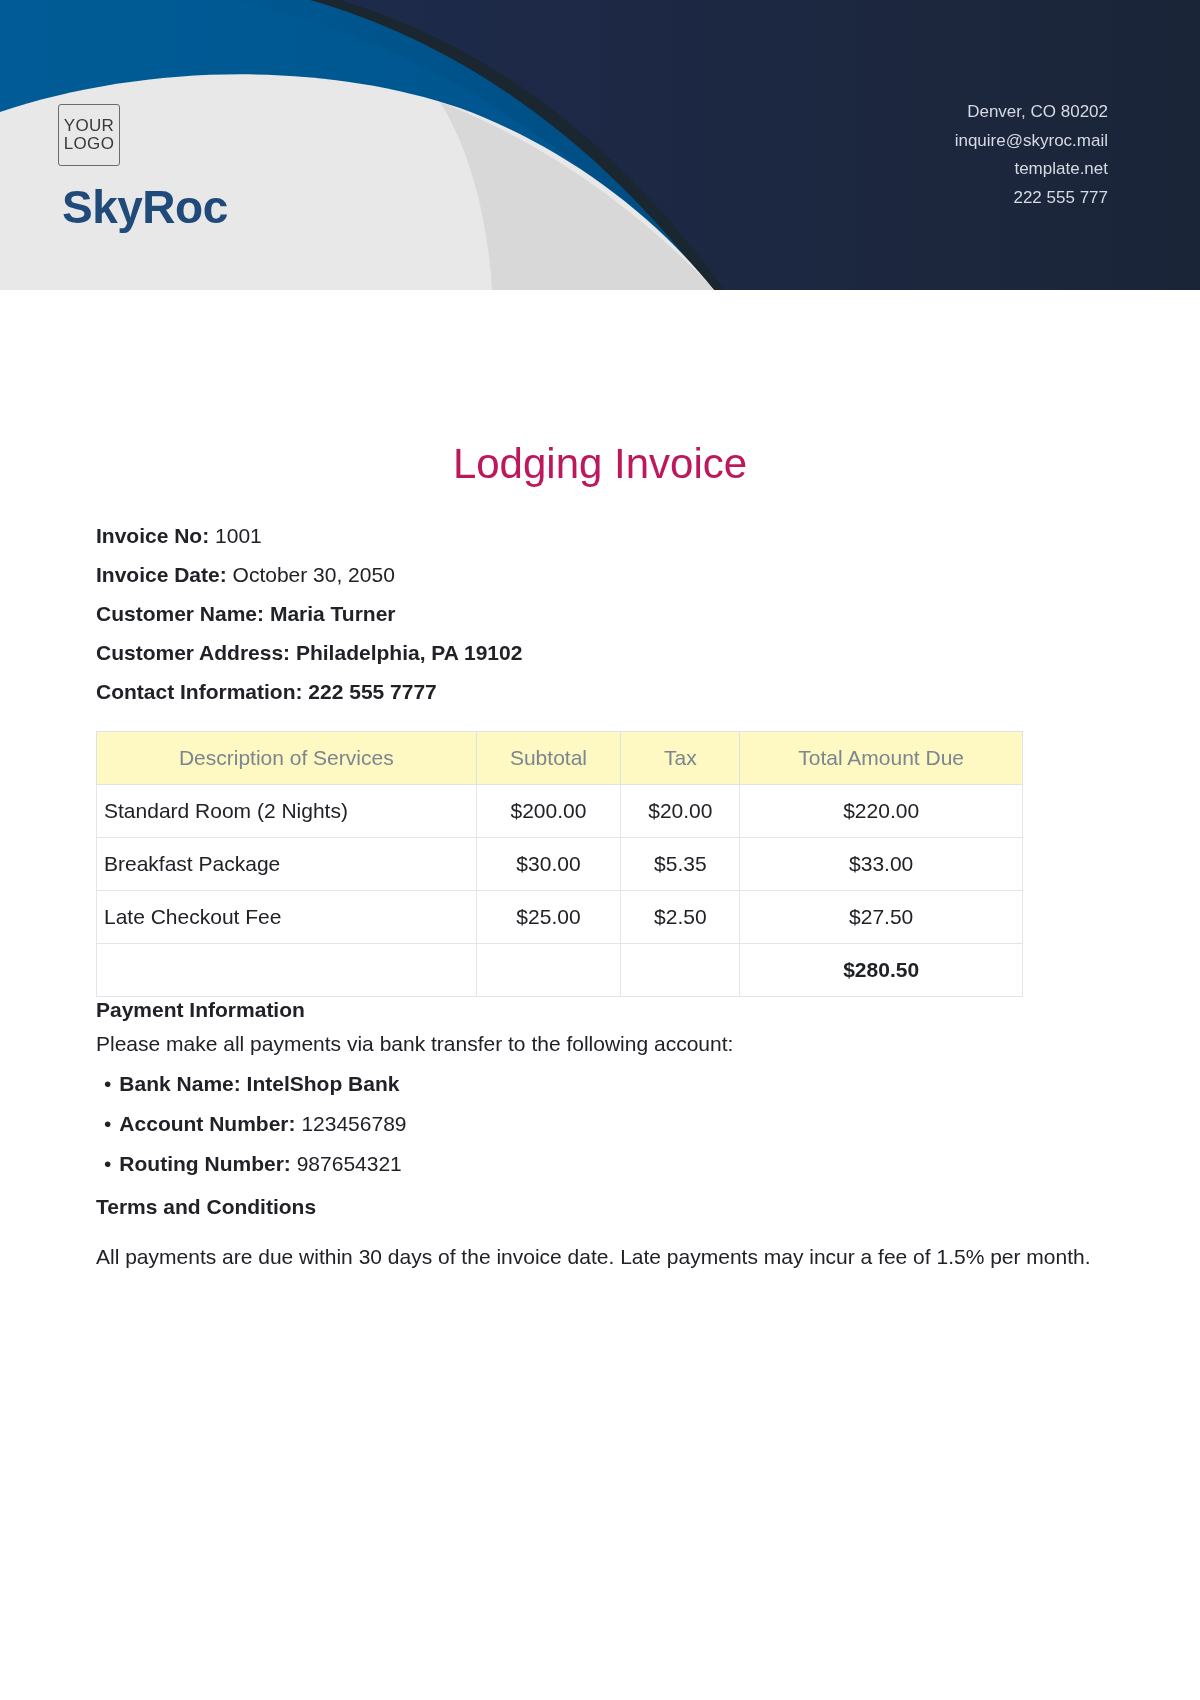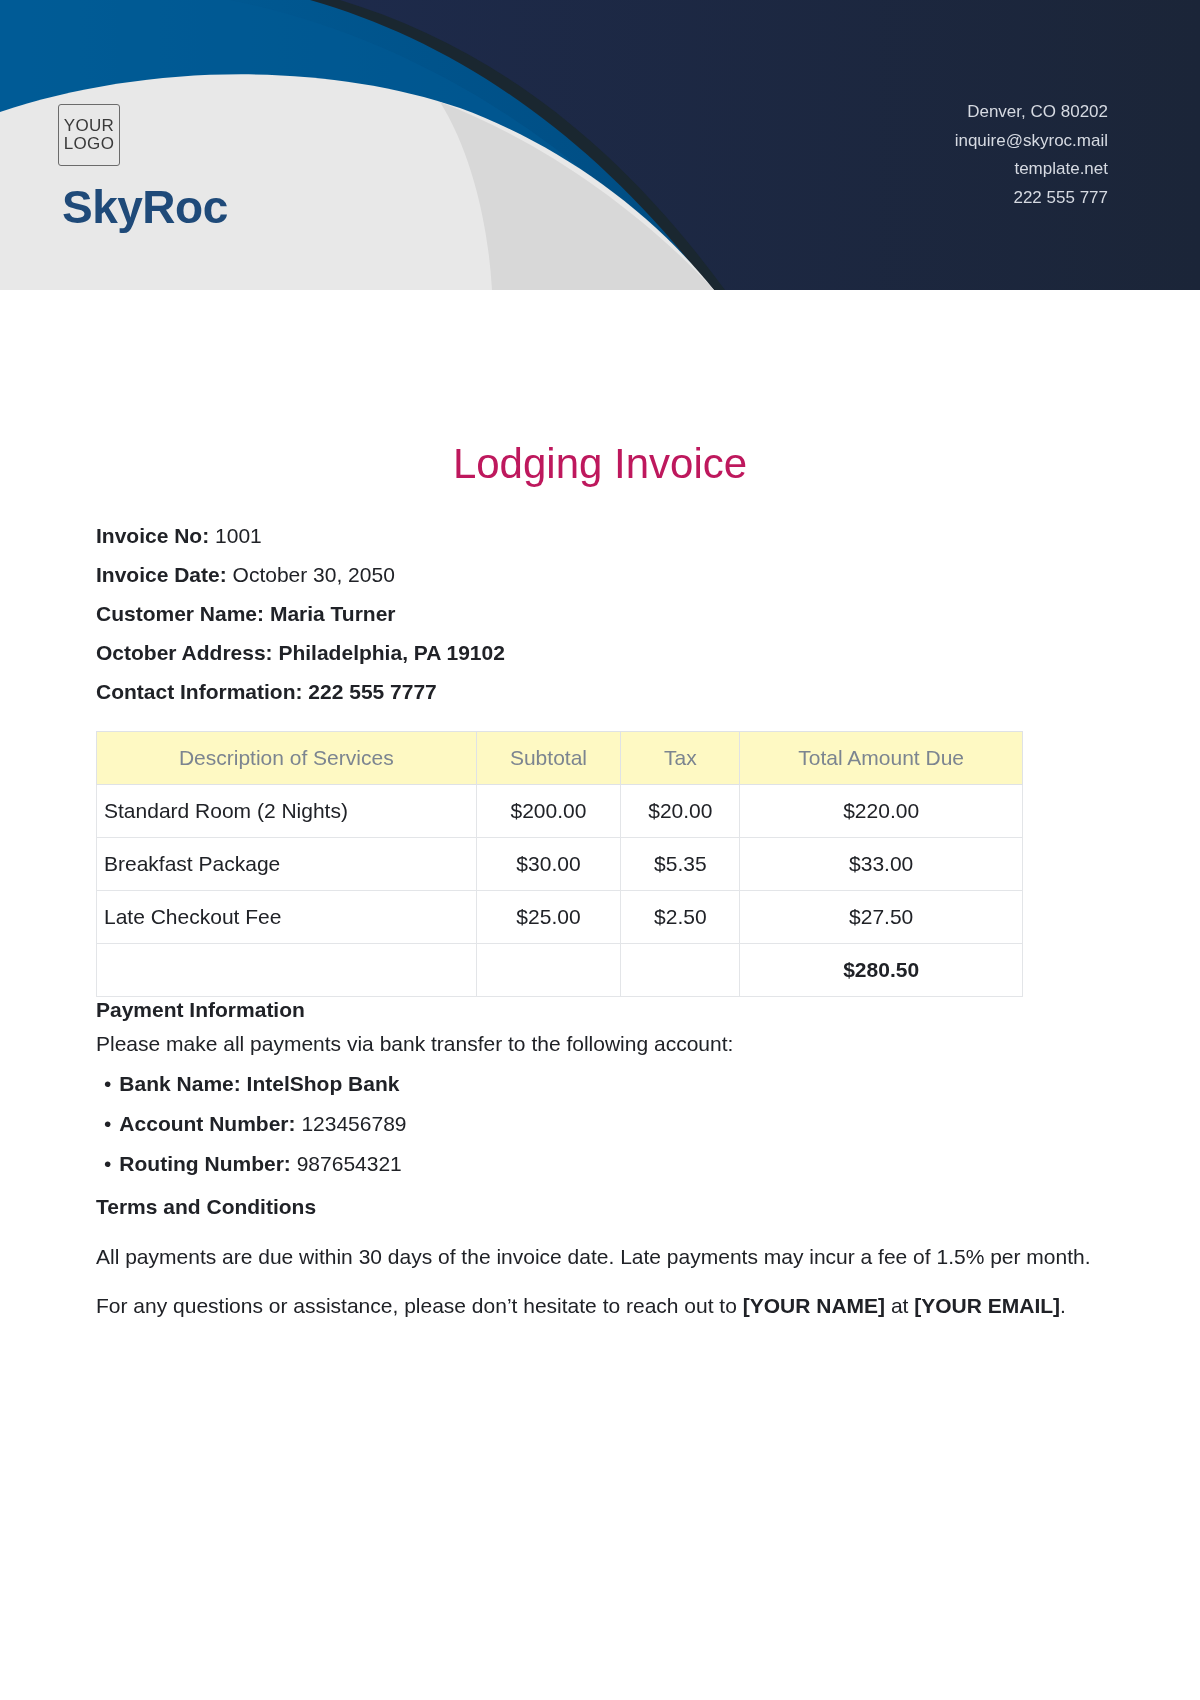--- a/index.html
+++ b/index.html
@@ -97,21 +97,21 @@
   </div>
   <div>
     <b>Invoice Date:</b>
     <span>October 30, 2050</span>
   </div>
   <div>
     <b>Customer Name:</b>
     <b>Maria Turner</b>
   </div>
   <div>
-    <b>October Address:</b>
+    <b>Customer Address:</b>
     <b>Philadelphia, PA 19102</b>
   </div>
   <div>
     <b>Contact Information:</b>
     <b>222 555 7777</b>
   </div>
 </div>
 
 <table class="items">
   <colgroup>
@@ -162,14 +162,13 @@
   <ul class="bank">
     <li><b>Bank Name: IntelShop Bank</b></li>
     <li><b>Account Number:</b> <span>123456789</span></li>
     <li><b>Routing Number:</b> <span>987654321</span></li>
   </ul>
 </div>
 
 <div class="section" style="top:1193px;">
   <h4 style="line-height:28px;">Terms and Conditions</h4>
   <p style="line-height:40px; margin-top:16px;">All payments are due within 30 days of the invoice date. Late payments may incur a fee of 1.5% per month.</p>
-  <p style="line-height:38px; margin-top:10px;"><span>For any questions or assistance, please don’t hesitate to reach out to </span><b>[YOUR NAME]</b><span> at </span><b>[YOUR EMAIL]</b><span>.</span></p>
 </div>
 
 </body></html>

